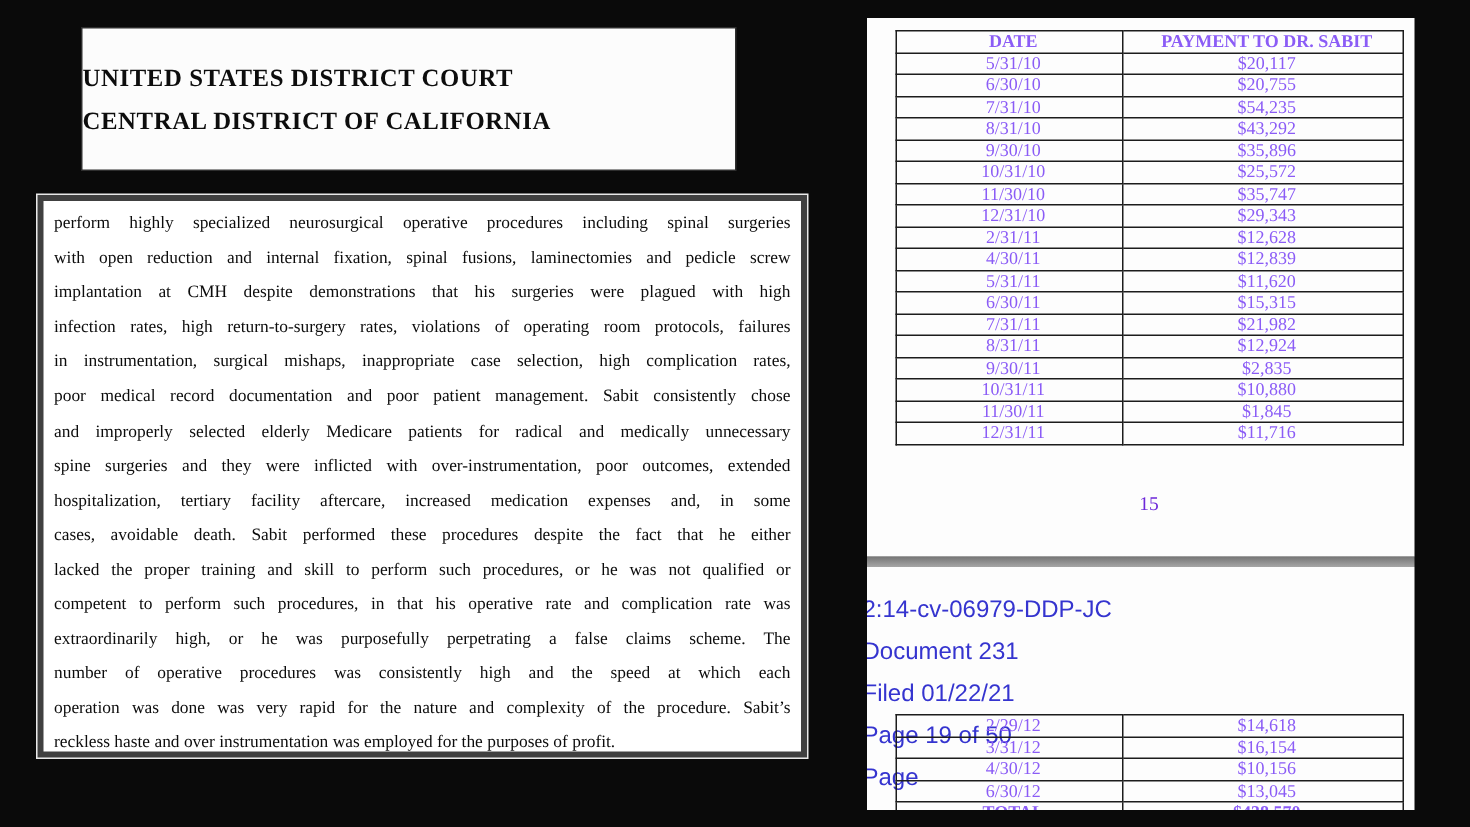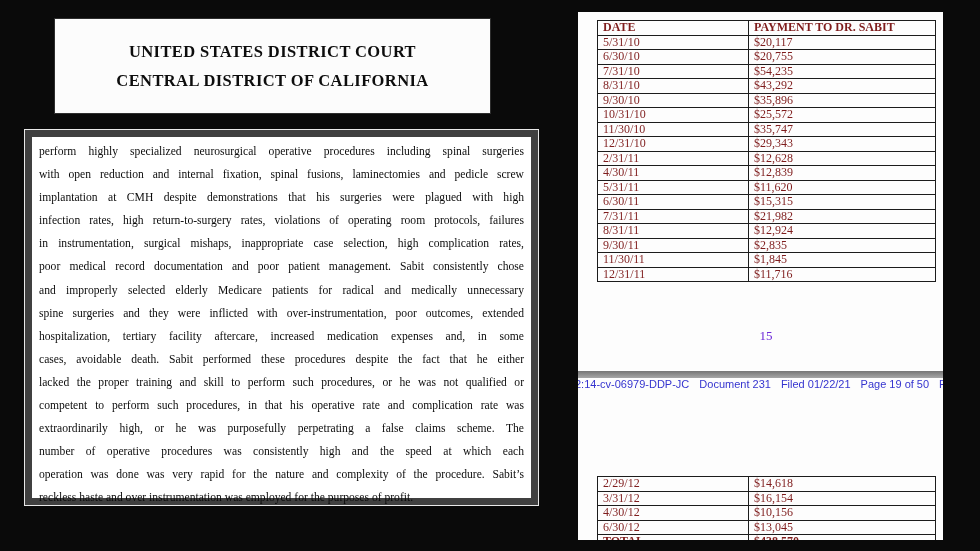--- a/index.html
+++ b/index.html
@@ -3,31 +3,31 @@
 <meta charset="utf-8">
 <style>
   * { margin:0; padding:0; box-sizing:border-box; }
   html,body { width:980px; height:551px; overflow:hidden; }
   body { background:#0a0a0a; position:relative; font-family:"Liberation Serif", serif; }
 
   
   .court-header-box{
     position:absolute; left:55px; top:19px; width:435px; height:94px;
     background:#fcfcfc; display:flex; flex-direction:column;
-    align-items:center; justify-content:center; gap:9px;
+    justify-content:center; gap:9px;
     box-shadow:0 0 0 1px #2e2e2e;
   }
   .court-header-line{
     font-weight:bold; font-size:16.5px; letter-spacing:.4px; color:#0d0d0d;
     white-space:nowrap;
   }
 
   .excerpt-box{
     position:absolute; left:25px; top:130px; width:513px; height:375px;
-    background:#ffffff; border:7px solid #404040;
+    background:#ffffff; border:4px solid #404040;
     box-shadow:0 0 0 1px #e9e9e9;
     padding:3px 7px 0 7px;
   }
   .excerpt-line{
     font-size:11.6px; line-height:23.1px; color:#0c0c0c;
     text-align:justify; text-align-last:justify;
   }
   .excerpt-line.last{ text-align-last:left; }
 
   
@@ -46,40 +46,40 @@
     position:relative; width:365px; height:162px; background:#fdfdfd;
     overflow:hidden;
   }
 
   table.payments{
     position:absolute; left:19px; width:338px;
     border-collapse:collapse; table-layout:fixed;
   }
   table.payments td, table.payments th{
     border:1px solid #1c1c1c; height:14.5px;
-    font-size:12px; line-height:13px; color:#7f1d1d;
-    padding:0 0 0 5px; text-align:left; vertical-align:middle;
+    font-size:12px; line-height:13px; color:#8b5cf6;
+    padding:0 0 0 5px; text-align:center; vertical-align:middle;
     overflow:hidden; white-space:nowrap; font-weight:normal;
   }
   table.payments th{ font-weight:bold; }
   table.payments col.c-date{ width:151px; }
   table.payments col.c-amt{ width:187px; }
   #table-top{ top:8px; }
   #table-bottom{ top:62px;margin-top:36px; }
   tr.total-row td{ font-weight:bold; }
 
   .page-number{
     position:absolute; top:316px; left:19px; width:338px;
     text-align:center; font-size:13px; color:#6d28d9;
   }
 
   .case-stamp{
-    position:absolute; top:0; left:-3px;
+    position:absolute; top:20px; left:-3px;
     display:flex; gap:10px; white-space:nowrap;
-    font-family:"Liberation Sans", sans-serif; font-size:11px;
+    font-family:"Liberation Sans", sans-serif; font-size:16px;flex-direction:column;
   }
   .case-stamp span{ color:#3534cf; }
 </style>
 </head>
 <body>
 
 <div class="court-header-box">
   <div class="court-header-line">UNITED STATES DISTRICT COURT</div>
   <div class="court-header-line">CENTRAL DISTRICT OF CALIFORNIA</div>
 </div>
@@ -172,20 +172,24 @@
           </tr>
           <tr>
             <td>8/31/11</td>
             <td>$12,924</td>
           </tr>
           <tr>
             <td>9/30/11</td>
             <td>$2,835</td>
           </tr>
           <tr>
+            <td>10/31/11</td>
+            <td>$10,880</td>
+          </tr>
+          <tr>
             <td>11/30/11</td>
             <td>$1,845</td>
           </tr>
           <tr>
             <td>12/31/11</td>
             <td>$11,716</td>
           </tr>
         </tbody>
     </table>
     <div class="page-number">15</div>

